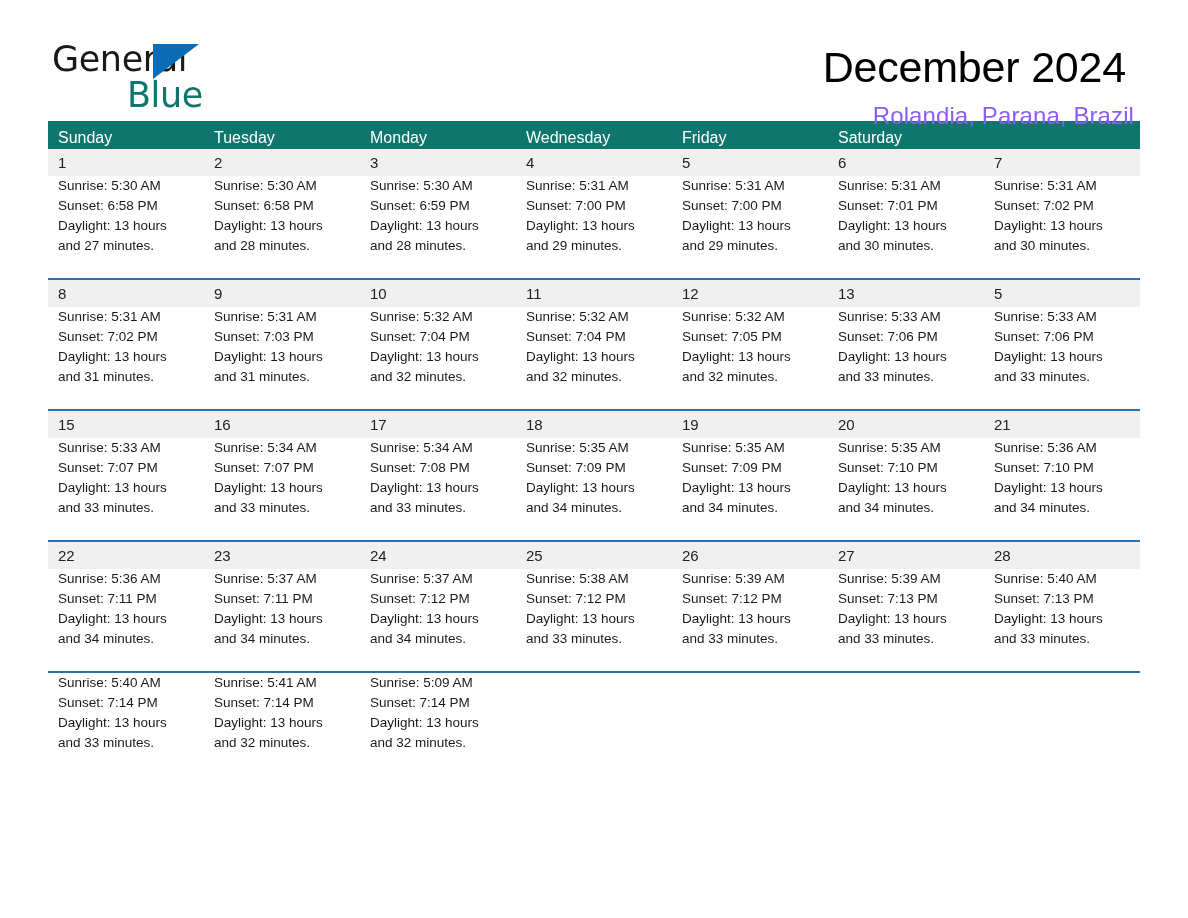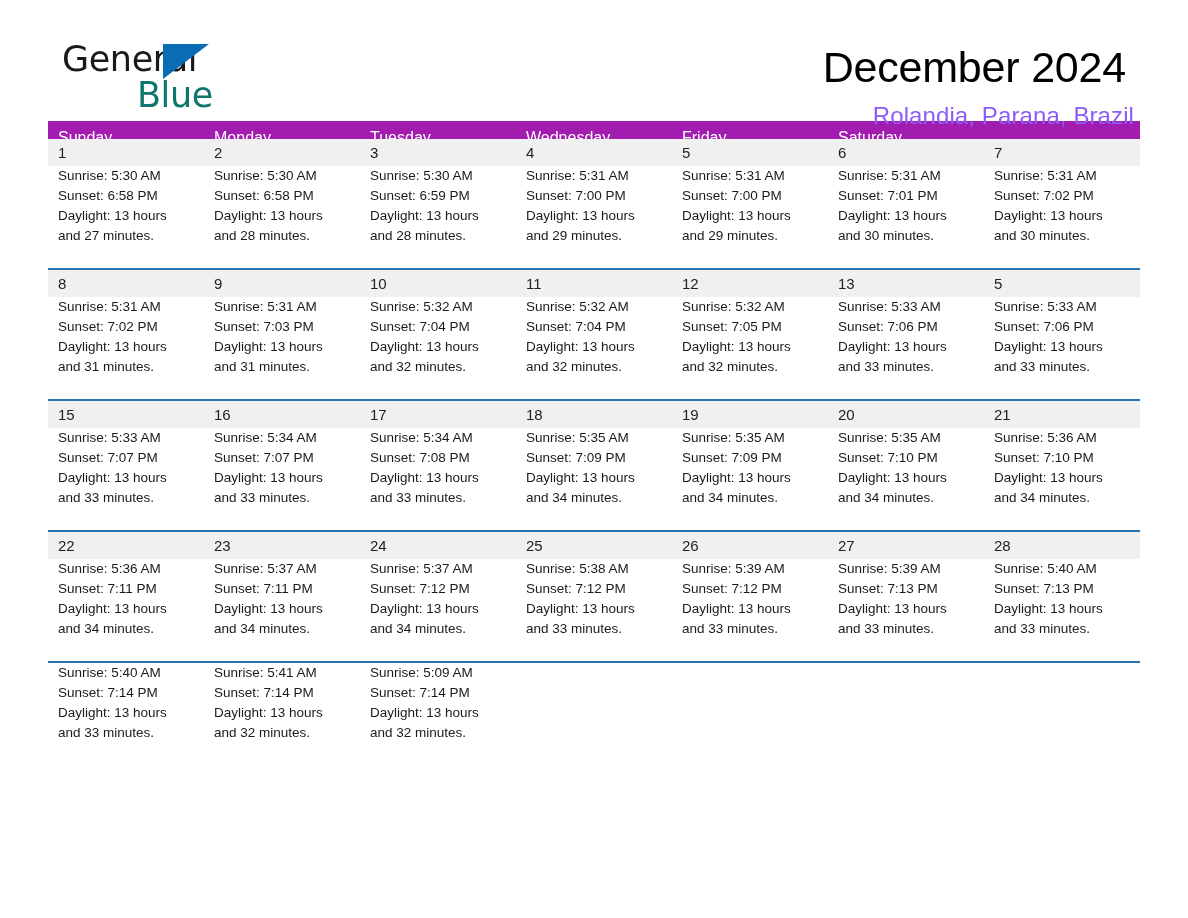--- a/index.html
+++ b/index.html
@@ -23,21 +23,21 @@
 
   
   .header {
     position: relative;
     height: 112px;
     padding-top: 36px;
     box-sizing: border-box;
   }
   .brand {
     position: absolute;
-    left: 14px;
+    left: 4px;
     top: 42px;
     width: 200px;
     height: 78px;
   }
   .brand-general {
     position: absolute;
     left: 0;
     top: 0;
     font-size: 35px;
     letter-spacing: -0.4px;
@@ -89,22 +89,22 @@
   }
 
   
   .calendar {
     width: 1092px;
     margin-top: 9px;
   }
   .weekdays {
     display: grid;
     grid-template-columns: repeat(7, 1fr);
-    background: #a21caf;
-    height: 18px;
+    background: #0f766e;
+    height: 28px;
   }
   .weekday {
     color: #ffffff;
     font-size: 16px;
     line-height: 33px;
     padding-left: 10px;
     box-sizing: border-box;
     white-space: nowrap;
     overflow: hidden;
   }
@@ -164,22 +164,22 @@
       <h1 class="cal-title">December 2024</h1>
       <h2 class="cal-subtitle">Rolandia, Parana, Brazil</h2>
     </div>
 
   </div>
 
   <div class="calendar">
 
     <div class="weekdays">
       <div class="weekday">Sunday</div>
+      <div class="weekday">Tuesday</div>
       <div class="weekday">Monday</div>
-      <div class="weekday">Tuesday</div>
       <div class="weekday">Wednesday</div>
       <div class="weekday">Friday</div>
       <div class="weekday">Saturday</div>
     </div>
 
     <div id="weeks-container">
         <div class="week">
           <div class="daynum-row">
             <div class="daynum">1</div>
             <div class="daynum">2</div>

